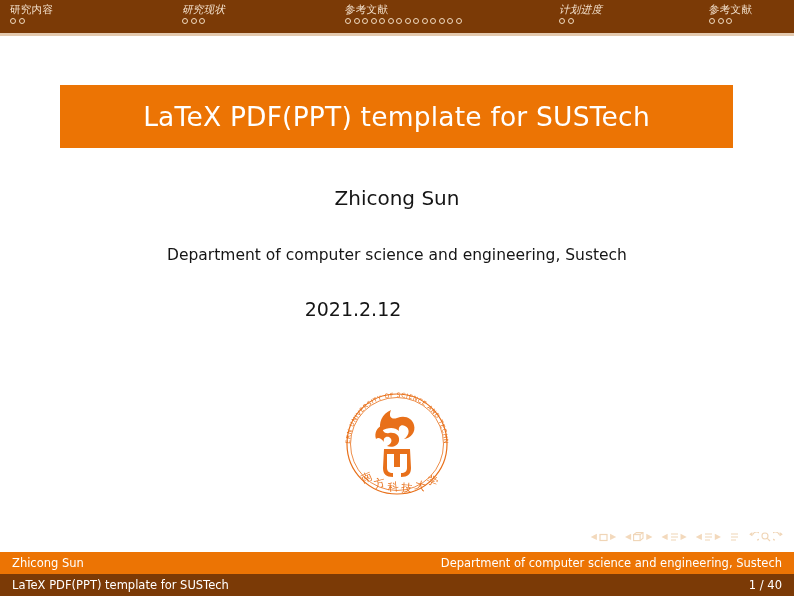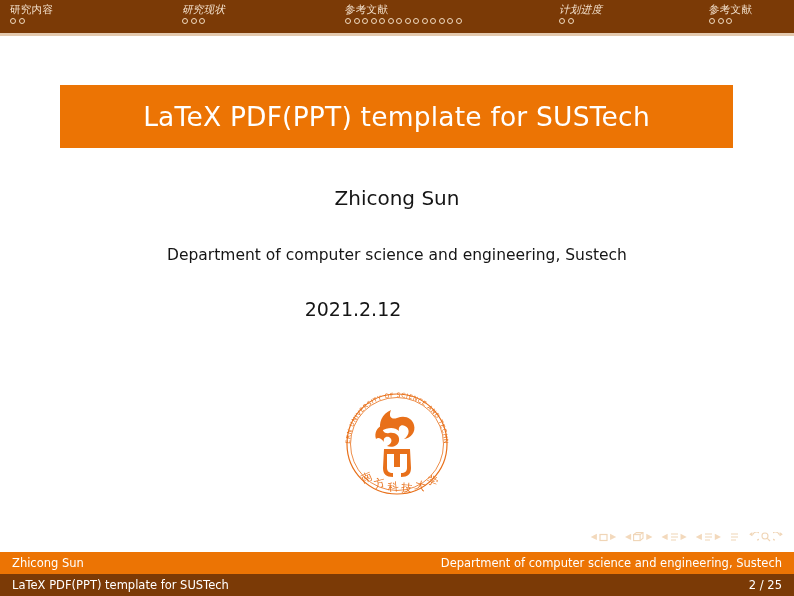--- a/index.html
+++ b/index.html
@@ -320,14 +320,14 @@
     </svg>
   </span>
 </div>
 
 <div class="footbar-top">
   <span class="foot-left">Zhicong Sun</span>
   <span class="foot-right">Department of computer science and engineering, Sustech</span>
 </div>
 <div class="footbar-bottom">
   <span class="foot-left">LaTeX PDF(PPT) template for SUSTech</span>
-  <span class="foot-right">2 / 25</span>
+  <span class="foot-right">1 / 40</span>
 </div>
 
 </body></html>

